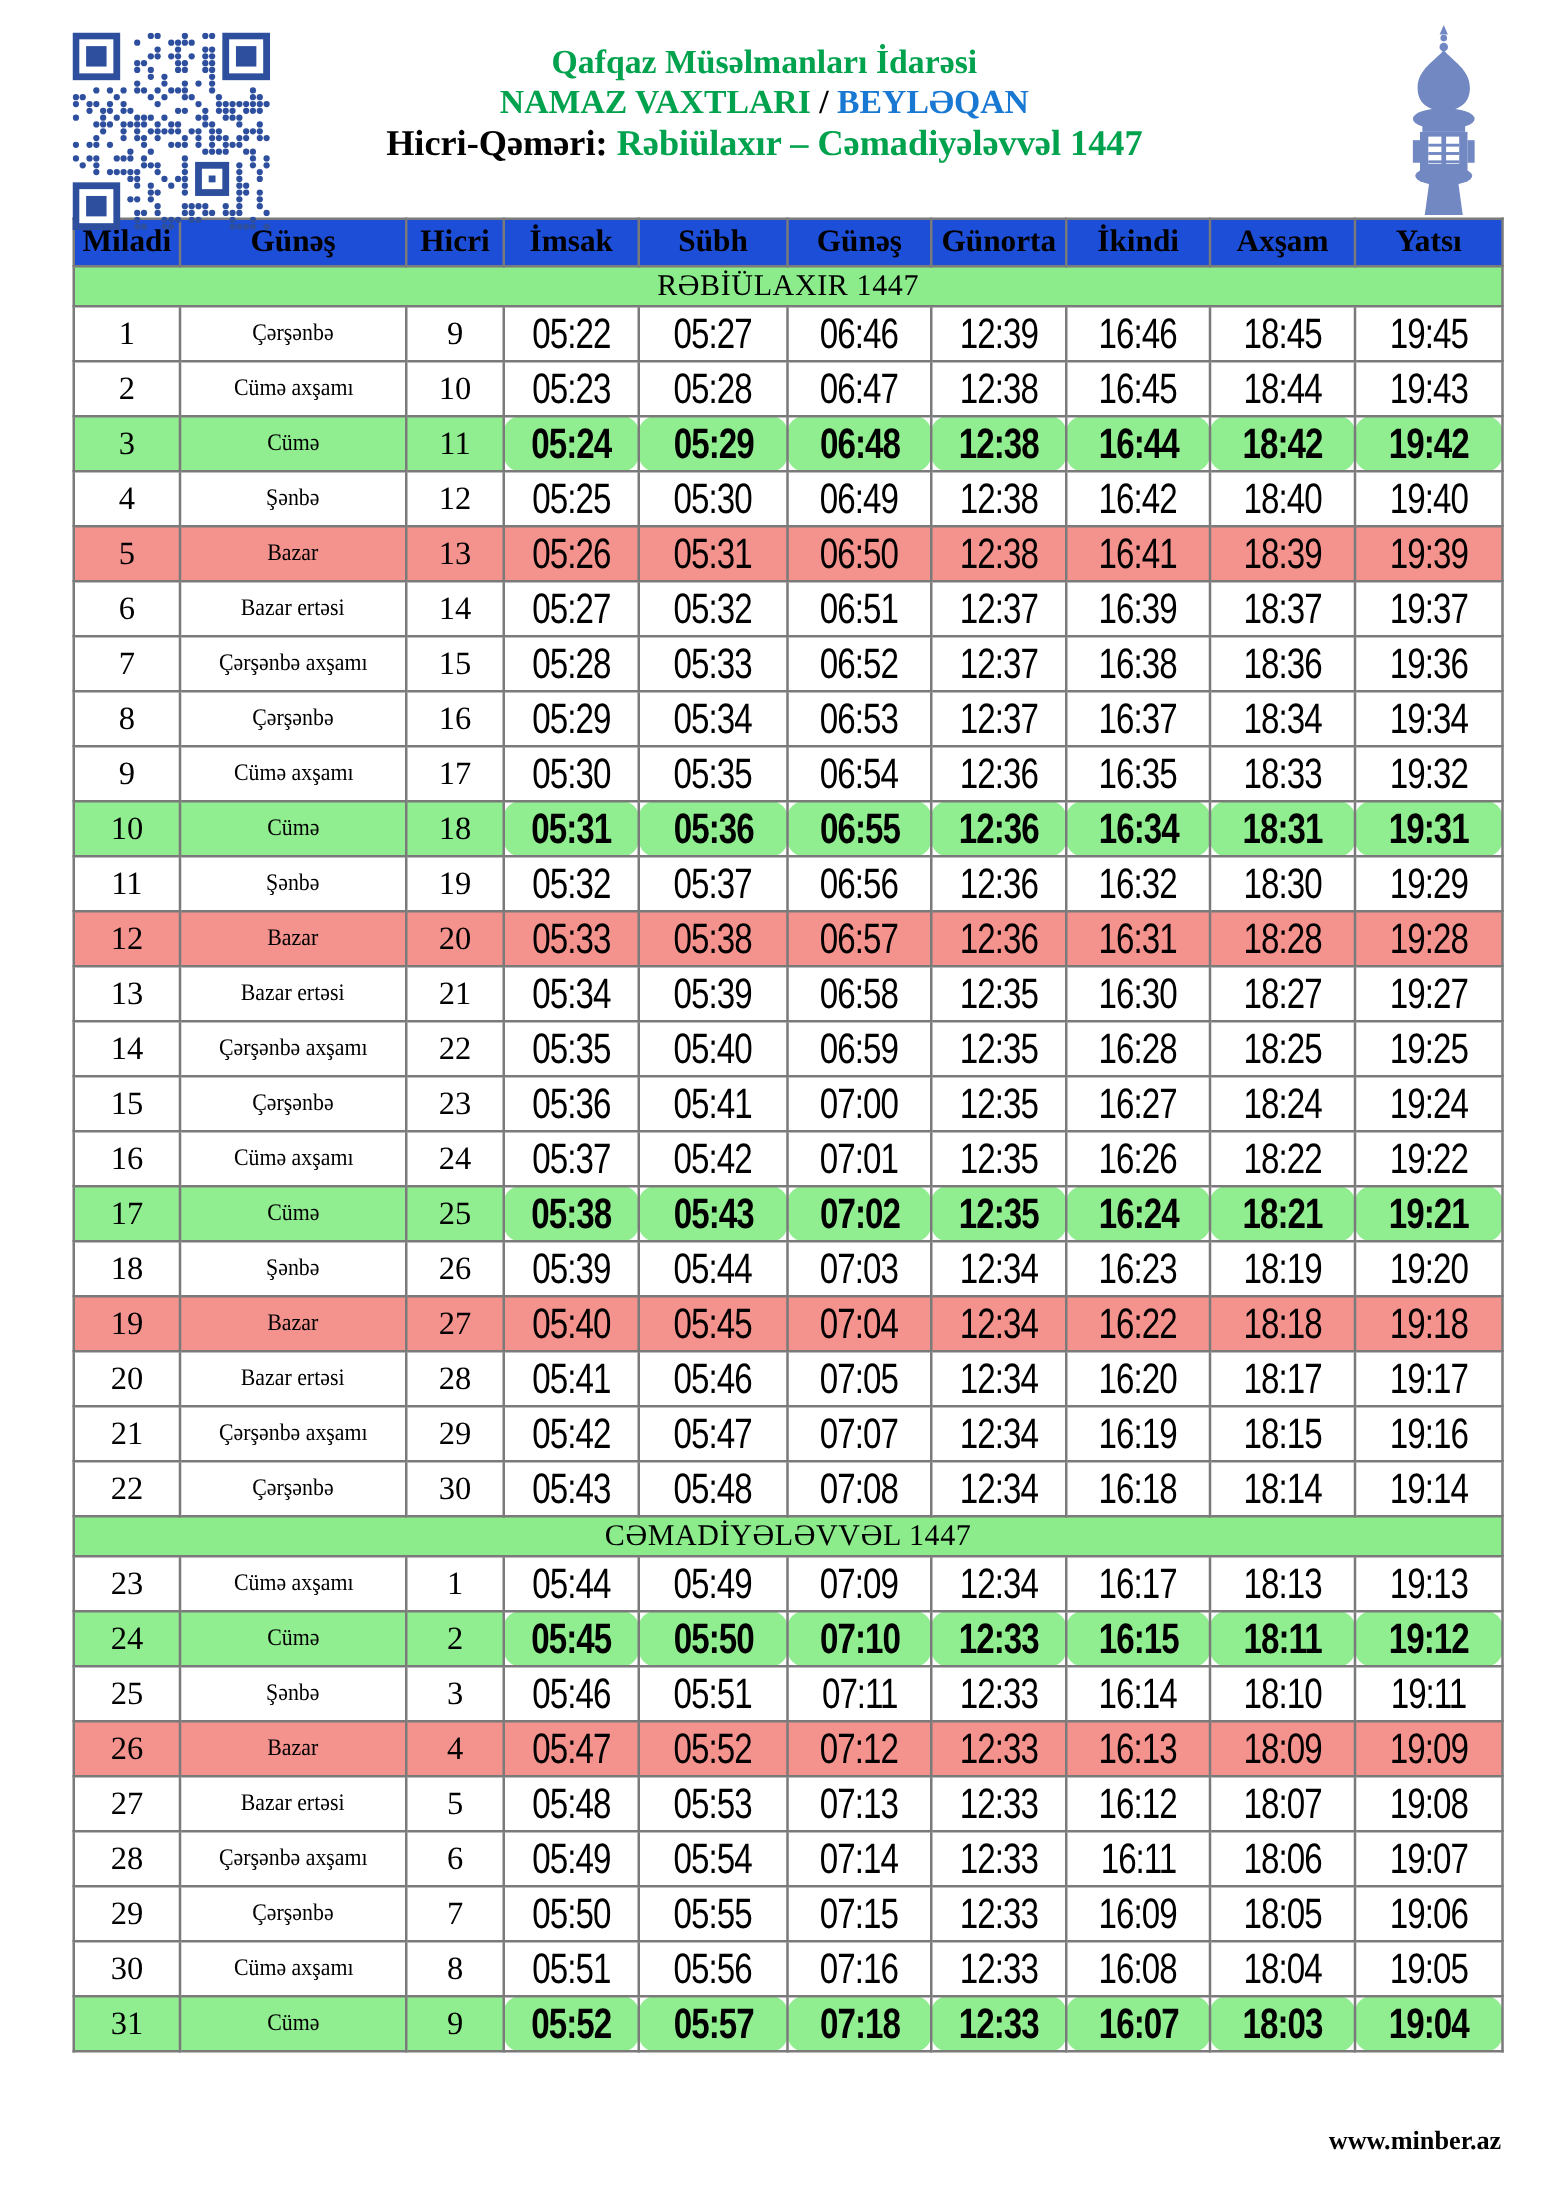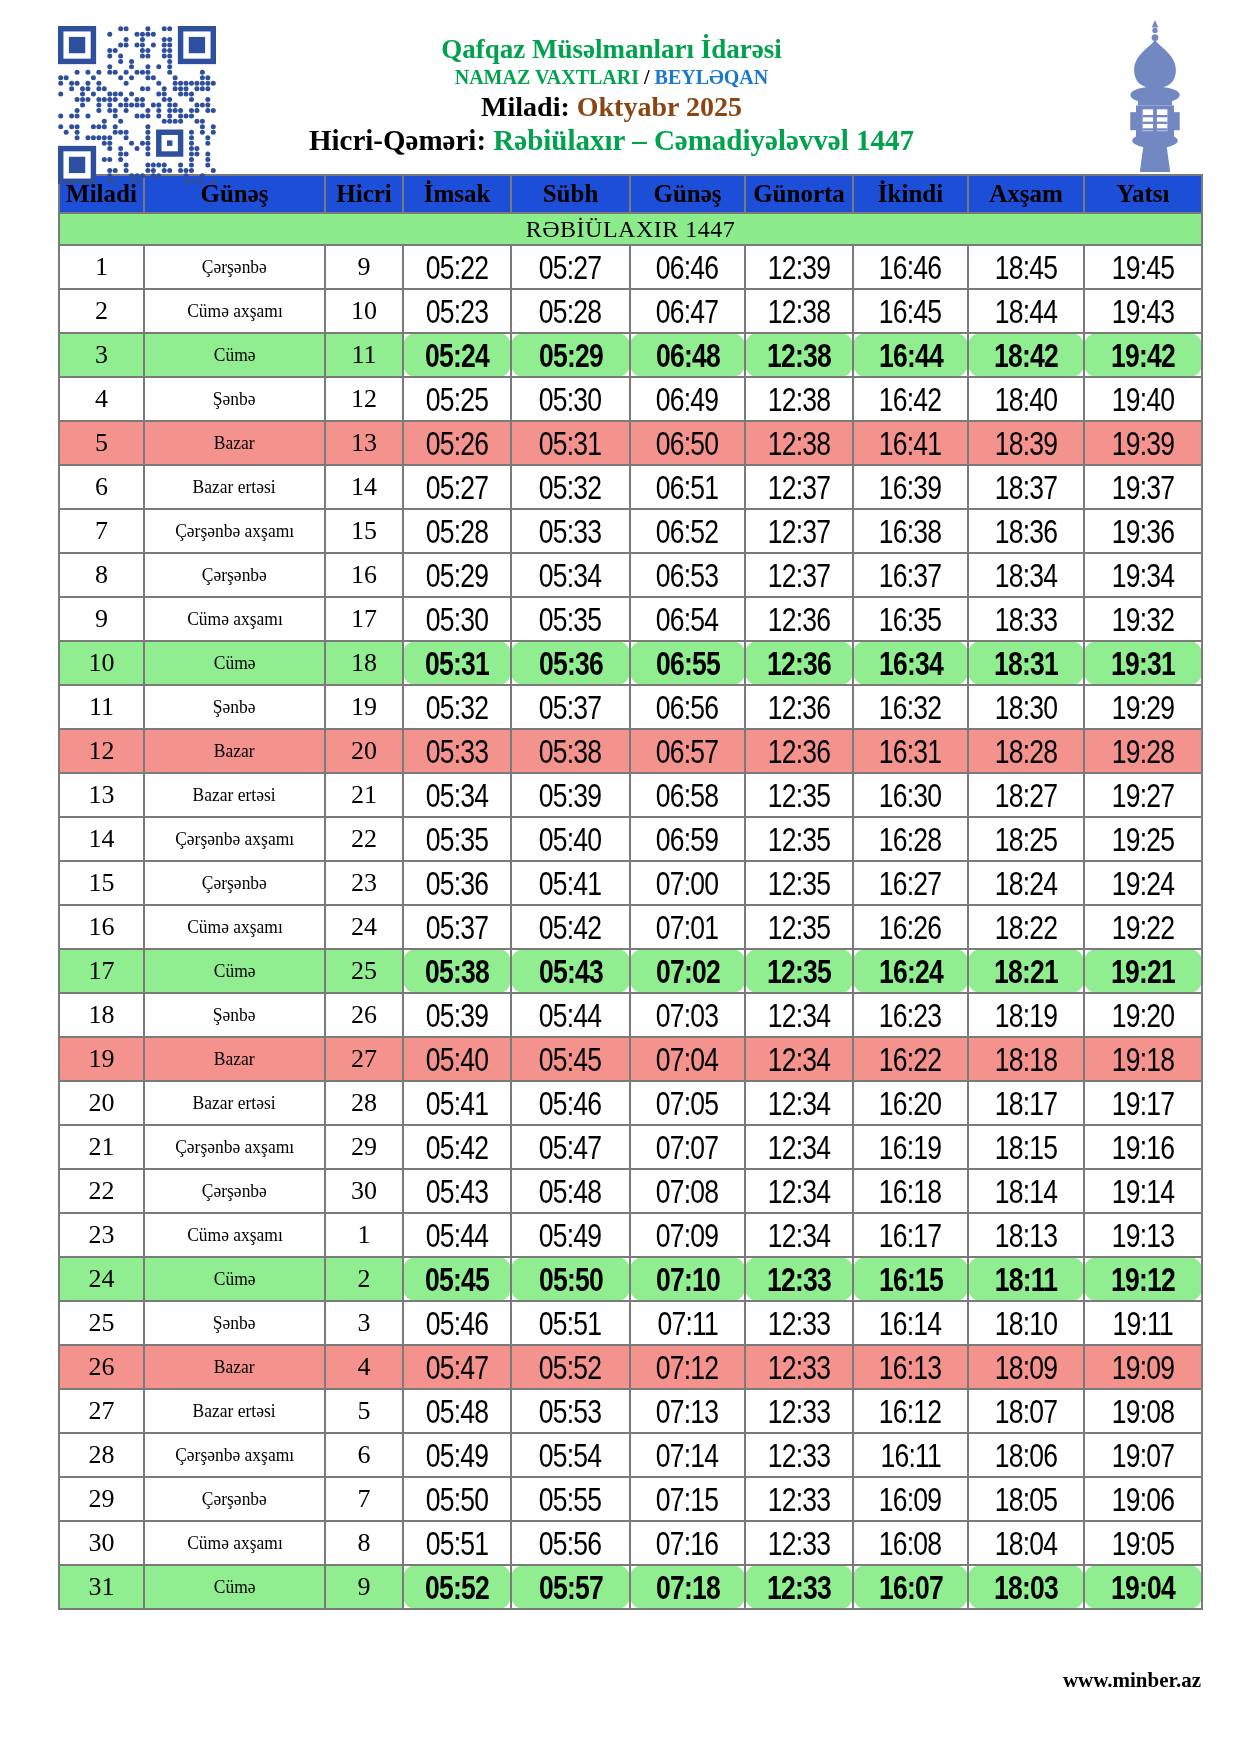--- a/index.html
+++ b/index.html
@@ -3,21 +3,21 @@
 <meta charset="utf-8">
 <style>
   html,body{margin:0;padding:0;background:#ffffff;}
   body{width:1240px;height:1754px;position:relative;font-family:"Liberation Serif",serif;color:#000;}
 
   .top{position:relative;height:174px;}
   .qr{position:absolute;left:58px;top:26px;width:158px;height:158px;}
   .minaret{position:absolute;right:44px;top:20px;width:82px;height:152px;}
   .titles{position:absolute;left:213px;right:230px;top:34px;text-align:center;line-height:1.16;}
   .t-org{font-size:27px;font-weight:bold;color:var(--title_green);}
-  .t-main{font-size:20px;font-weight:bold;margin-top:1px;}
+  .t-main{font-size:27px;font-weight:bold;margin-top:1px;}
   .t-main .green{color:var(--title_green);}
   .t-main .slash{color:#000;}
   .t-main .blue{color:var(--city_blue);}
   .t-miladi{font-size:28px;font-weight:bold;margin-top:1px;}
   .t-miladi .val{color:var(--month_brown);}
   .t-hicri{font-size:29px;font-weight:bold;margin-top:1px;}
   .t-hicri .val{color:var(--title_green);}
 
   table.prayer{border-collapse:collapse;table-layout:fixed;width:1143px;margin-left:58px;}
   table.prayer th,table.prayer td{border:2px solid var(--border_gray);text-align:center;vertical-align:middle;padding:0;background-clip:padding-box;}
@@ -308,21 +308,20 @@
         <circle cx="133.48275862068965" cy="155.27586206896552" r="2.5" fill="#2d4f9e"></circle>
         <circle cx="138.9310344827586" cy="155.27586206896552" r="2.5" fill="#2d4f9e"></circle>
         <circle cx="144.3793103448276" cy="155.27586206896552" r="2.5" fill="#2d4f9e"></circle>
         <circle cx="155.27586206896552" cy="155.27586206896552" r="2.5" fill="#2d4f9e"></circle>
       </svg>
   </div>
 
   <div class="titles">
     <div class="t-org">Qafqaz Müsəlmanları İdarəsi</div>
     <div class="t-main"><span class="green">NAMAZ VAXTLARI</span><span class="slash"> </span><span class="slash">/</span><span class="slash"> </span><span class="blue">BEYLƏQAN</span></div>
-    <div class="t-miladi"><span class="lbl">Miladi:</span> <span class="val">Oktyabr 2025</span></div>
     <div class="t-hicri"><span class="lbl">Hicri-Qəməri:</span> <span class="val">Rəbiülaxır – Cəmadiyələvvəl 1447</span></div>
   </div>
 
   <div class="minaret">
     <svg width="82" height="152" viewBox="0 0 82 160" xmlns="http://www.w3.org/2000/svg">
       <g id="minaret-shape" fill="#7288c2">
         <polygon points="41,0 37.5,8 44.5,8"></polygon>
         <circle cx="41" cy="11" r="2.8"></circle>
         <circle cx="41" cy="18.5" r="3.6"></circle>
         <path d="M41,21 C48,30 63,37 63,53 C63,66 54,72 41,72 C28,72 19,66 19,53 C19,37 34,30 41,21 Z"></path>
@@ -631,20 +630,23 @@
         <td class="c-week"><span class="squeeze">Çərşənbə</span></td>
         <td class="c-num">30</td>
         <td class="c-time"><span class="squeeze">05:43</span></td>
         <td class="c-time"><span class="squeeze">05:48</span></td>
         <td class="c-time"><span class="squeeze">07:08</span></td>
         <td class="c-time"><span class="squeeze">12:34</span></td>
         <td class="c-time"><span class="squeeze">16:18</span></td>
         <td class="c-time"><span class="squeeze">18:14</span></td>
         <td class="c-time"><span class="squeeze">19:14</span></td>
       </tr>
+      <tr class="section-row">
+        <td colspan="10">CƏMADİYƏLƏVVƏL 1447</td>
+      </tr>
       <tr class="day-row">
         <td class="c-num">23</td>
         <td class="c-week"><span class="squeeze">Cümə axşamı</span></td>
         <td class="c-num">1</td>
         <td class="c-time"><span class="squeeze">05:44</span></td>
         <td class="c-time"><span class="squeeze">05:49</span></td>
         <td class="c-time"><span class="squeeze">07:09</span></td>
         <td class="c-time"><span class="squeeze">12:34</span></td>
         <td class="c-time"><span class="squeeze">16:17</span></td>
         <td class="c-time"><span class="squeeze">18:13</span></td>

